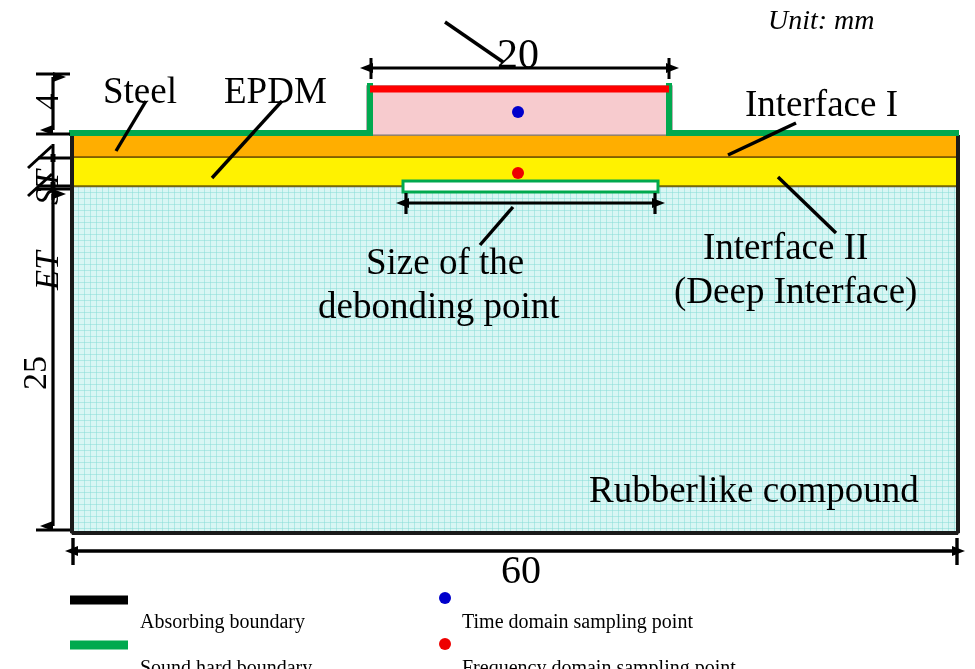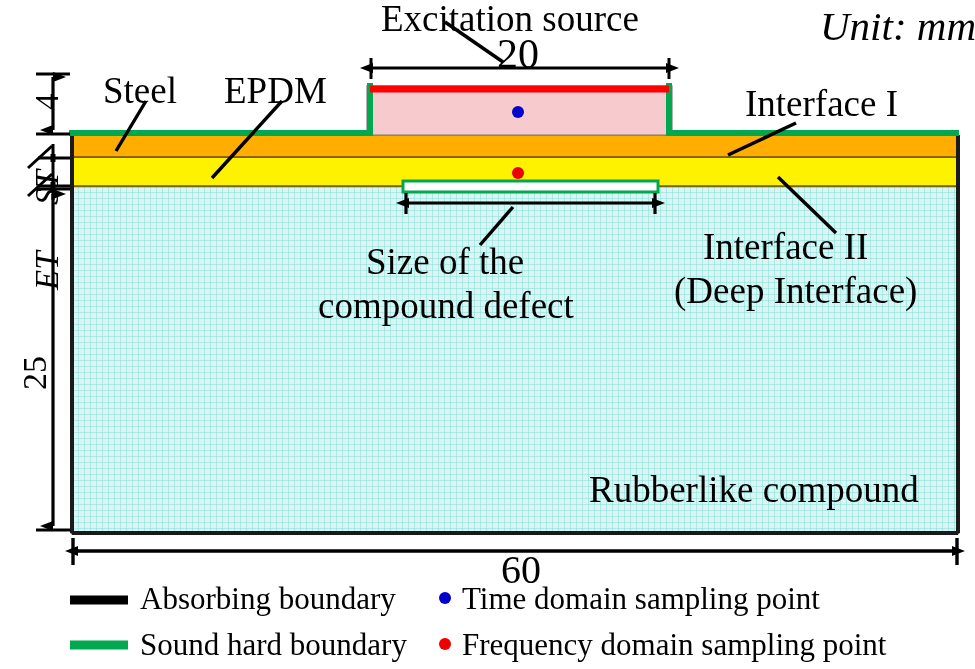--- a/index.html
+++ b/index.html
@@ -3,21 +3,21 @@
 <meta charset="utf-8">
 <style>
   html,body{margin:0;padding:0;background:#ffffff;}
   body{width:975px;height:669px;overflow:hidden;
        font-family:"Liberation Serif","DejaVu Serif",serif;color:#000;}
   #stage{position:relative;width:975px;height:669px;}
   .txt{position:absolute;white-space:nowrap;line-height:1;}
   .ital{font-style:italic;}
   .rot{transform-origin:0 0;transform:rotate(-90deg);}
   svg{position:absolute;left:0;top:0;}
-  .lg-txt{position:absolute;white-space:nowrap;font-size:31px;line-height:1;}
+  .lg-txt{position:absolute;white-space:nowrap;font-size:20px;line-height:1;margin-top:28px;}
 </style>
 </head>
 <body>
 
 <div id="stage">
 
   <svg width="975" height="669">
     <defs>
       <pattern id="rubgrid" width="6" height="6" patternUnits="userSpaceOnUse">
         <rect width="6" height="6" fill="#D9F6F4"></rect>
@@ -134,37 +134,36 @@
     <g>
       <path d="M70,600 L128,600" stroke="#000" stroke-width="9" stroke-linecap="butt" fill="none"></path>
     </g>
     <g>
       <path d="M70,645 L128,645" stroke="#00A94F" stroke-width="9" stroke-linecap="butt" fill="none"></path>
     </g>
     <circle cx="445" cy="598" r="6" fill="#0000CC"></circle>
     <circle cx="445" cy="644" r="6" fill="#EE0000"></circle>
   </svg>
 
-  <div class="txt ital" style="left:820px;top:6px;font-size:41px;">Unit: mm</div>
+  <div class="txt ital" style="left:768px;top:6px;font-size:28px;">Unit: mm</div>
 
-  <div class="txt" style="left:381px;top:0px;font-size:37px;">Excitation source</div>
 
   <div class="txt" style="left:497px;top:33px;font-size:42px;">20</div>
 
   <div class="txt" style="left:103px;top:72px;font-size:37px;">Steel</div>
 
   <div class="txt" style="left:224px;top:72px;font-size:37px;">EPDM</div>
 
   <div class="txt" style="left:745px;top:85px;font-size:37px;">Interface I</div>
 
   <div class="txt" style="left:703px;top:228px;font-size:37px;">Interface II</div>
   <div class="txt" style="left:674px;top:272px;font-size:37px;">(Deep Interface)</div>
 
   <div class="txt" style="left:366px;top:243px;font-size:37px;">Size of the</div>
-  <div class="txt" style="left:318px;top:287px;font-size:37px;">compound defect</div>
+  <div class="txt" style="left:318px;top:287px;font-size:37px;">debonding point</div>
 
   <div class="txt" style="left:589px;top:471px;font-size:37px;">Rubberlike compound</div>
 
   <div class="txt" style="left:501px;top:550px;font-size:40px;">60</div>
 
   <div class="txt rot" style="left:31px;top:110px;font-size:33px;">4</div>
   <div class="txt rot ital" style="left:31px;top:205px;font-size:33px;">ST</div>
   <div class="txt rot ital" style="left:31px;top:290px;font-size:33px;">ET</div>
   <div class="txt rot" style="left:18px;top:390px;font-size:34px;">25</div>
 

